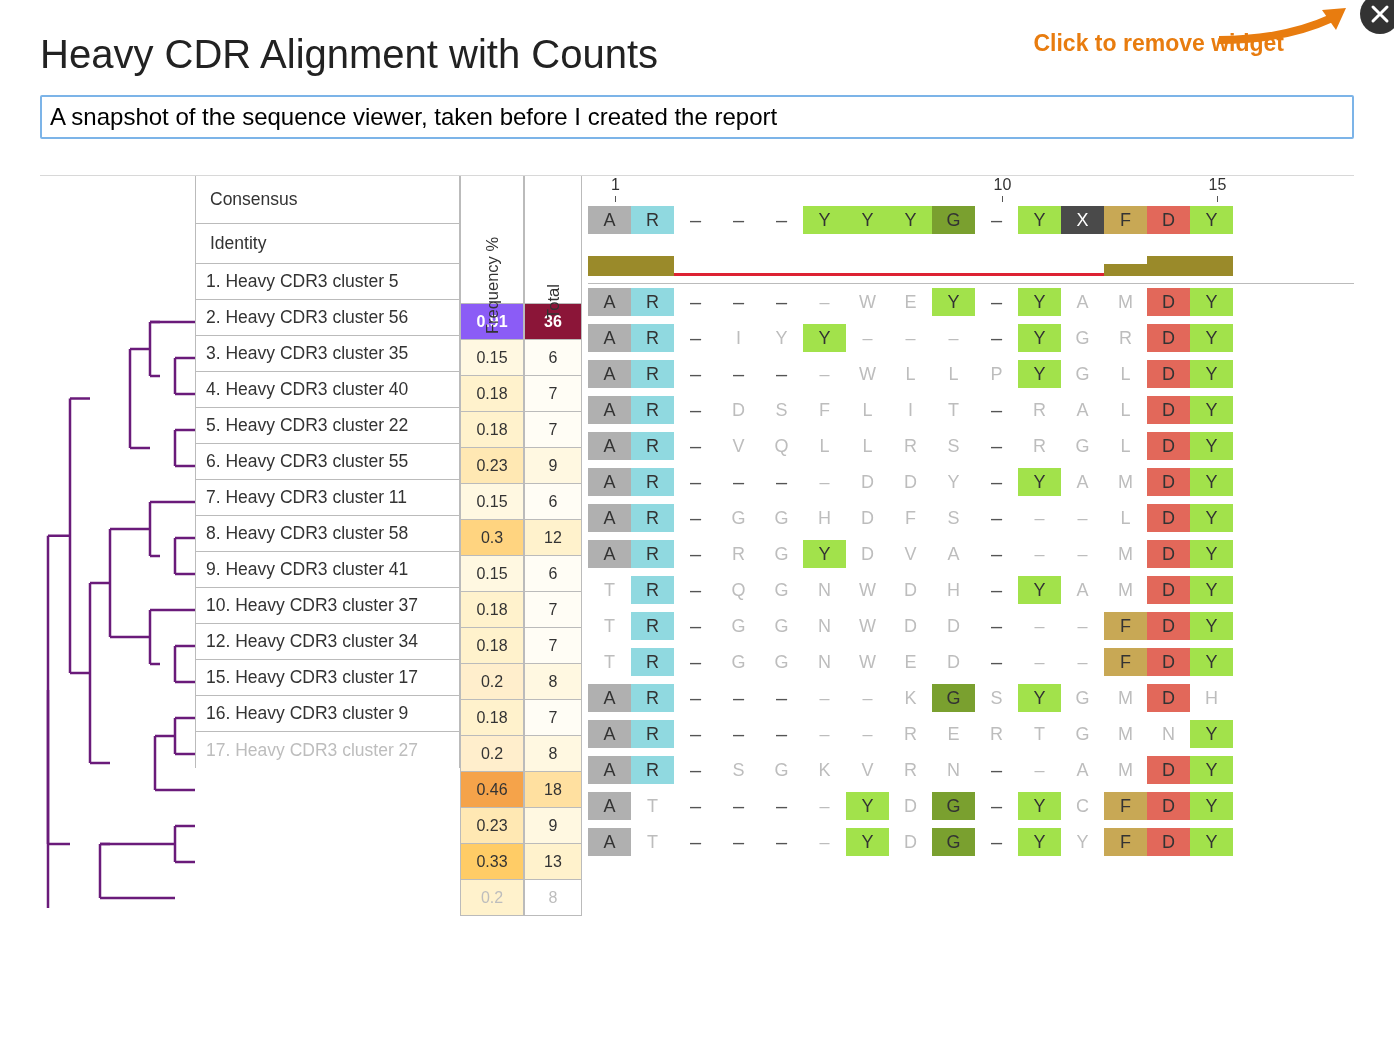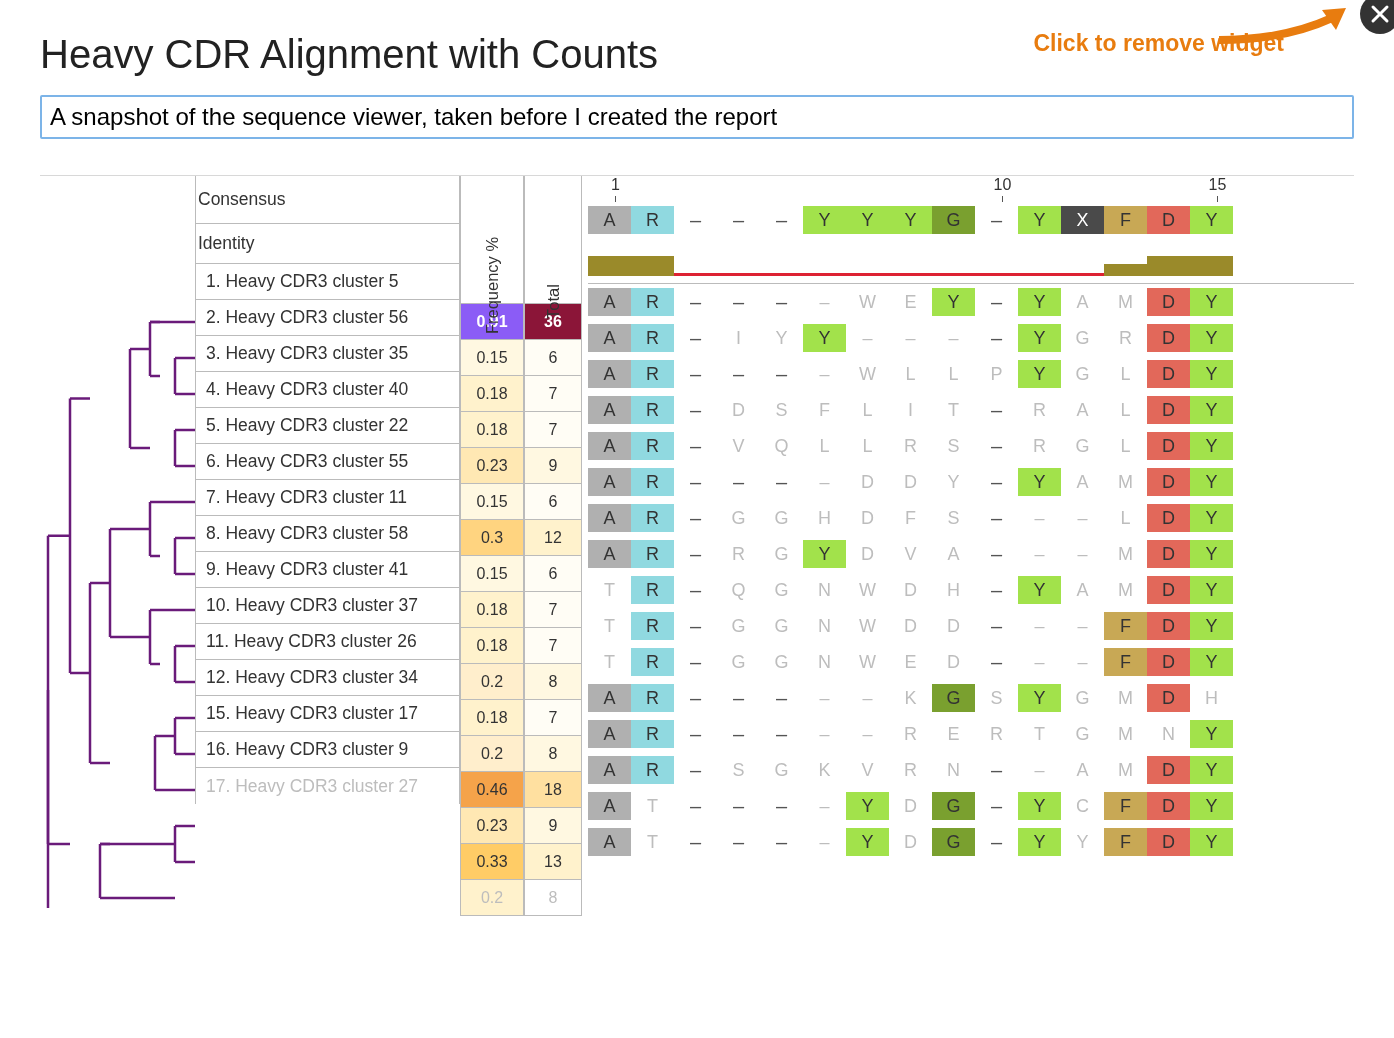--- a/index.html
+++ b/index.html
@@ -60,21 +60,21 @@
   }
   .tree-col { position:absolute; left:0; top:0; width:155px; height:100%; }
   .name-col { position:absolute; left:155px; top:0; width:265px; }
   .freq-col { position:absolute; left:420px; top:0; width:64px; }
   .total-col{ position:absolute; left:484px; top:0; width:58px; }
   .seq-area { position:absolute; left:548px; top:0; right:0; }
 
   .hdr { height:88px; border-bottom:1px solid var(--border); box-sizing:border-box;
          border-right:1px solid var(--border); border-left:1px solid var(--border);
          background:#fff;font-size:17.5px;}
-  .name-col .hdr { display:flex; align-items:center; padding-left:2px;}
+  .name-col .hdr { display:flex; align-items:center; padding-left:14px;}
   .name-col .hdr.identity-hdr{height:40px;}
   .freq-col .hdr, .total-col .hdr {
     height:128px; position:relative;
   }
   .vlabel {
     position:absolute; bottom:8px; left:50%;
     transform: translateX(-50%) rotate(-90deg);
     transform-origin: center;
     white-space:nowrap; font-size:16.5px;
   }
@@ -224,21 +224,20 @@
           <div class="row">1. Heavy CDR3 cluster 5</div>
           <div class="row">2. Heavy CDR3 cluster 56</div>
           <div class="row">3. Heavy CDR3 cluster 35</div>
           <div class="row">4. Heavy CDR3 cluster 40</div>
           <div class="row">5. Heavy CDR3 cluster 22</div>
           <div class="row">6. Heavy CDR3 cluster 55</div>
           <div class="row">7. Heavy CDR3 cluster 11</div>
           <div class="row">8. Heavy CDR3 cluster 58</div>
           <div class="row">9. Heavy CDR3 cluster 41</div>
           <div class="row">10. Heavy CDR3 cluster 37</div>
-          <div class="row">11. Heavy CDR3 cluster 26</div>
           <div class="row">12. Heavy CDR3 cluster 34</div>
           <div class="row">15. Heavy CDR3 cluster 17</div>
           <div class="row">16. Heavy CDR3 cluster 9</div>
         </div>
       <div class="partial-row">
           <span>17. Heavy CDR3 cluster 27</span>
         </div>
     </div>
 
     <div class="freq-col">

